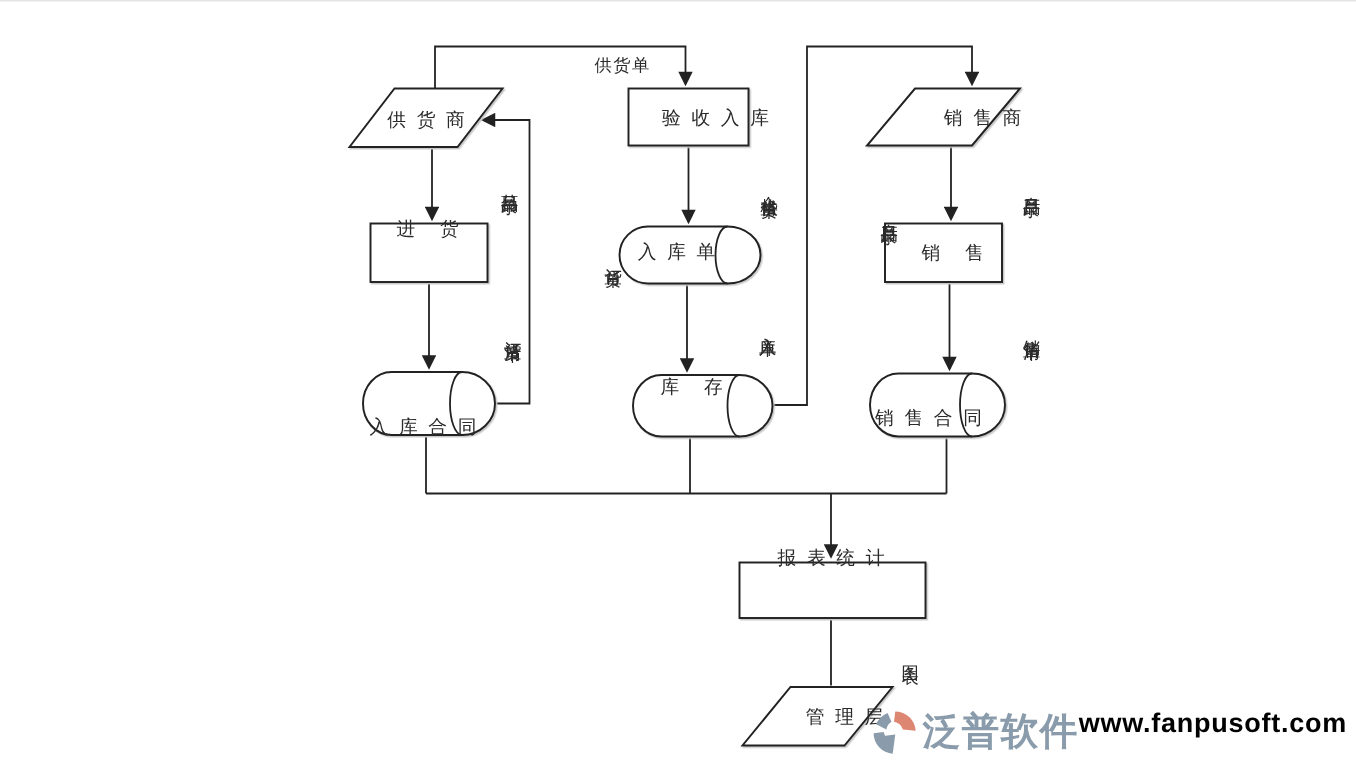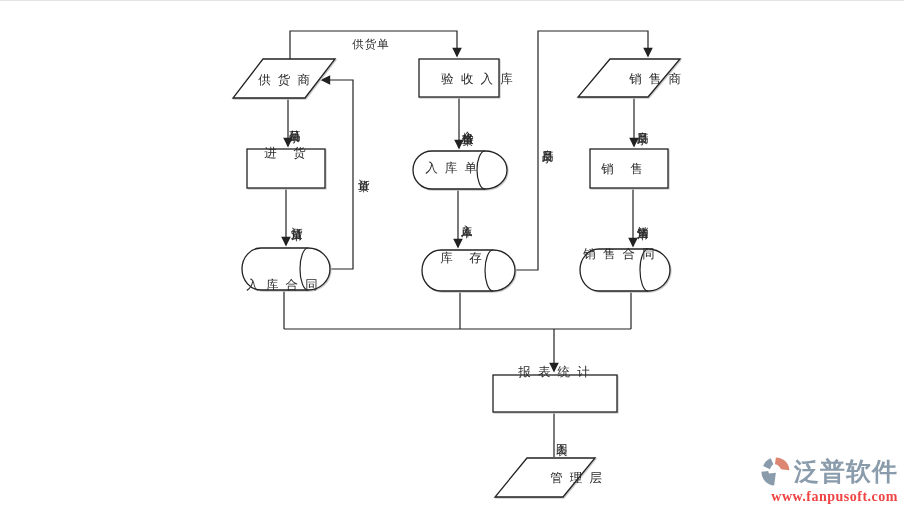--- a/index.html
+++ b/index.html
@@ -18,42 +18,42 @@
   .label{
     position:absolute;
     transform:translate(-50%,-50%);
     color:#2a2a2a;
     font-size:12.5px;
     letter-spacing:2px;
     white-space:nowrap;
     text-align:center;
     line-height:1;
   }
-  .edge-label{font-size:11.5px;letter-spacing:1px;}
+  .edge-label{font-size:11.5px;letter-spacing:1px;margin-left:44px;}
   .vlabel{
     writing-mode:vertical-rl;
     text-orientation:upright;
     white-space:normal;
     letter-spacing:1px;
     line-height:1;
   }
   .logo{
     position:absolute;
     right:6px;bottom:4px;
-    display:flex;flex-direction:column;align-items:flex-end;
-    font-family:Liberation Serif, serif;
+    display:flex;align-items:flex-start;
+    font-family:Liberation Sans, sans-serif;
   }
   .logo-row{display:flex;align-items:center;gap:2px;}
   .logo-brand{
     color:#8a9cab;
     font-size:25px;font-weight:bold;letter-spacing:1px;line-height:1;
   }
   .logo-url{
-    color:#ef4444;
-    font-size:14px;font-weight:bold;letter-spacing:0.5px;
+    color:#000000;
+    font-size:18px;font-weight:bold;letter-spacing:0.5px;
     margin-top:1px;
   }
 </style>
 </head>
 <body>
 
 <div class="canvas">
 
   <svg class="diagram" width="904" height="508" viewBox="0 0 904 508">
     <defs>
@@ -98,26 +98,26 @@
 
     <rect class="shape" x="493" y="374" width="124" height="37"></rect>
     <polygon class="shape" points="527,457 595,457 563,496 495,496"></polygon>
   </svg>
 
   <div class="label" style="left:285px;top:79px">供 货 商</div>
   <div class="label" style="left:478px;top:78px">验 收 入 库</div>
   <div class="label" style="left:656px;top:78px">销 售 商</div>
   <div class="label" style="left:286px;top:152px">进　货</div>
   <div class="label" style="left:452px;top:167px">入 库 单</div>
-  <div class="label" style="left:623px;top:168px">销　售</div>
+  <div class="label" style="left:636px;top:168px">销　售</div>
   <div class="label" style="left:283px;top:284px">入 库 合 同</div>
   <div class="label" style="left:462px;top:257px">库　存</div>
-  <div class="label" style="left:620px;top:253px">销 售 合 同</div>
+  <div class="label" style="left:620px;top:278px">销 售 合 同</div>
   <div class="label" style="left:555px;top:371px">报 表 统 计</div>
-  <div class="label" style="left:577px;top:477px">管 理 层</div>
+  <div class="label" style="left:564px;top:477px">管 理 层</div>
 
   <div class="label edge-label" style="left:371px;top:44px">供货单</div>
   <div class="label edge-label vlabel" style="left:294px;top:121px">药品目录</div>
   <div class="label edge-label vlabel" style="left:296px;top:219px">订货清单</div>
   <div class="label edge-label vlabel" style="left:363px;top:170px">订货单</div>
   <div class="label edge-label vlabel" style="left:467px;top:123px">合格供货单</div>
   <div class="label edge-label vlabel" style="left:466px;top:216px">入库单</div>
   <div class="label edge-label vlabel" style="left:547px;top:141px">产品目录</div>
   <div class="label edge-label vlabel" style="left:642px;top:123px">产品目录</div>
   <div class="label edge-label vlabel" style="left:642px;top:218px">销售清单</div>

